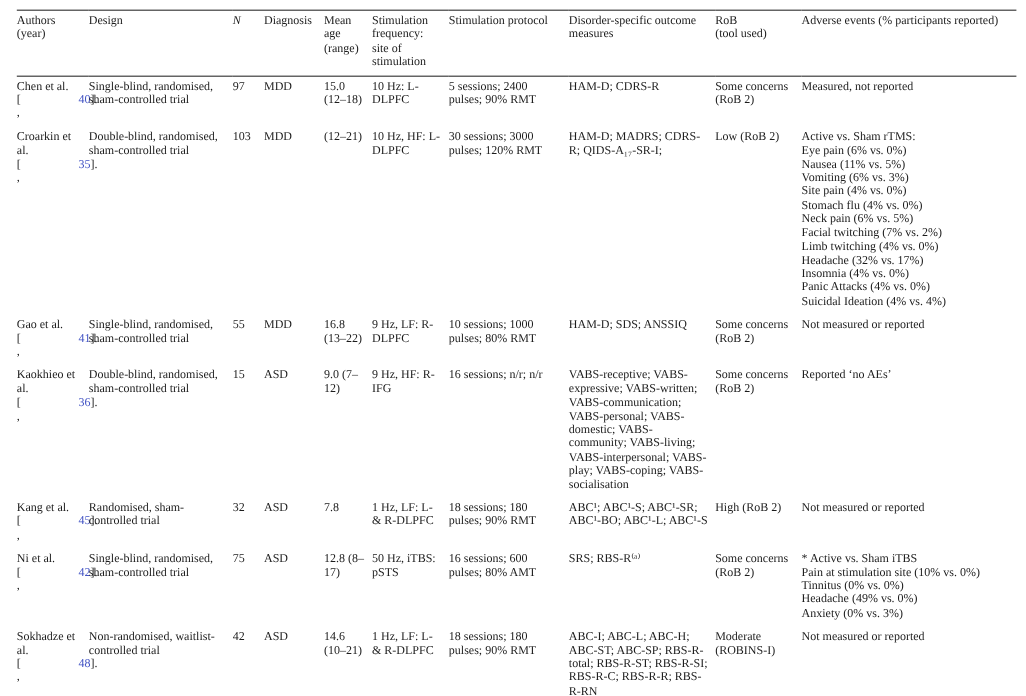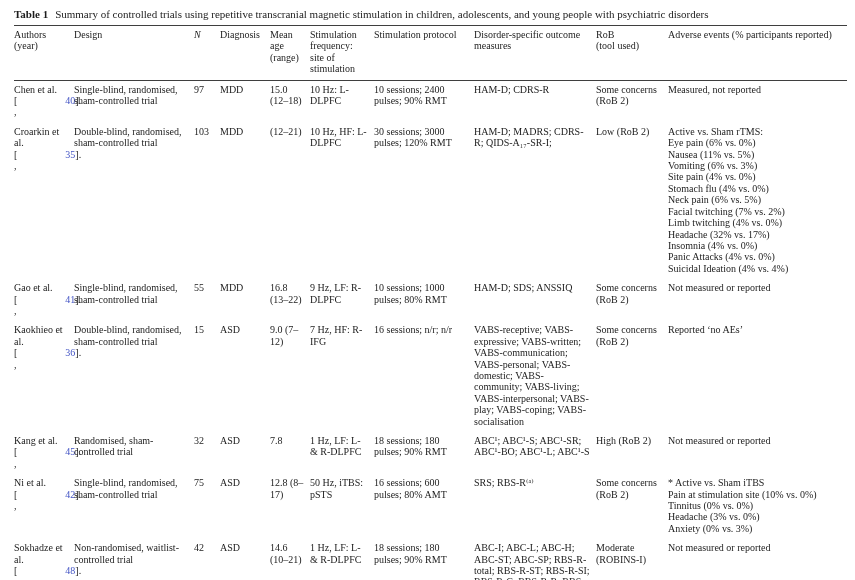--- a/index.html
+++ b/index.html
@@ -29,23 +29,20 @@
     font-size: 10px; line-height: 11.4px; vertical-align: top;
     padding: 3px 6px 5px 0;
   }
   a.ref { color: var(--link-color); text-decoration: none; cursor: pointer; margin-left: 48px; }
   .adverse-line { display: block; font-family: Liberation Serif, serif; }
 </style>
 </head>
 <body style="color: rgb(28, 28, 28); background: rgb(255, 255, 255);">
 
 <div class="page">
-  <div class="table-title">
-    <span class="bold">Table 1</span><span class="rest">Summary of controlled trials using repetitive transcranial magnetic stimulation in children, adolescents, and young people with psychiatric disorders</span>
-  </div>
   <table class="data-table">
     <colgroup>
         <col style="width: 60px;">
         <col style="width: 120px;">
         <col style="width: 26px;">
         <col style="width: 50px;">
         <col style="width: 40px;">
         <col style="width: 64px;">
         <col style="width: 100px;">
         <col style="width: 122px;">
@@ -71,21 +68,21 @@
         </tr>
     </thead>
     <tbody>
         <tr>
           <td>Chen et al. [<a class="ref">40</a>]. ,</td>
           <td>Single-blind, randomised, sham-controlled trial</td>
           <td>97</td>
           <td>MDD</td>
           <td>15.0 (12–18)</td>
           <td>10 Hz: L-DLPFC</td>
-          <td>10 sessions; 2400 pulses; 90% RMT</td>
+          <td>5 sessions; 2400 pulses; 90% RMT</td>
           <td>HAM-D; CDRS-R</td>
           <td>Some concerns (RoB 2)</td>
           <td>
             <span class="adverse-line">Measured, not reported</span>
           </td>
         </tr>
         <tr>
           <td>Croarkin et al. [<a class="ref">35</a>]. ,</td>
           <td>Double-blind, randomised, sham-controlled trial</td>
           <td>103</td>
@@ -124,21 +121,21 @@
           <td>
             <span class="adverse-line">Not measured or reported</span>
           </td>
         </tr>
         <tr>
           <td>Kaokhieo et al. [<a class="ref">36</a>]. ,</td>
           <td>Double-blind, randomised, sham-controlled trial</td>
           <td>15</td>
           <td>ASD</td>
           <td>9.0 (7–12)</td>
-          <td>7 Hz, HF: R-IFG</td>
+          <td>9 Hz, HF: R-IFG</td>
           <td>16 sessions; n/r; n/r</td>
           <td>VABS-receptive; VABS-expressive; VABS-written; VABS-communication; VABS-personal; VABS-domestic; VABS-community; VABS-living; VABS-interpersonal; VABS-play; VABS-coping; VABS-socialisation</td>
           <td>Some concerns (RoB 2)</td>
           <td>
             <span class="adverse-line">Reported ‘no AEs’</span>
           </td>
         </tr>
         <tr>
           <td>Kang et al. [<a class="ref">45</a>]. ,</td>
           <td>Randomised, sham-controlled trial</td>
@@ -160,21 +157,21 @@
           <td>ASD</td>
           <td>12.8 (8–17)</td>
           <td>50 Hz, iTBS: pSTS</td>
           <td>16 sessions; 600 pulses; 80% AMT</td>
           <td>SRS; RBS-R⁽ᵃ⁾</td>
           <td>Some concerns (RoB 2)</td>
           <td>
             <span class="adverse-line">* Active vs. Sham iTBS</span>
             <span class="adverse-line">Pain at stimulation site (10% vs. 0%)</span>
             <span class="adverse-line">Tinnitus (0% vs. 0%)</span>
-            <span class="adverse-line">Headache (3% vs. 0%)</span>
+            <span class="adverse-line">Headache (49% vs. 0%)</span>
             <span class="adverse-line">Anxiety (0% vs. 3%)</span>
           </td>
         </tr>
         <tr>
           <td>Sokhadze et al. [<a class="ref">48</a>]. ,</td>
           <td>Non-randomised, waitlist-controlled trial</td>
           <td>42</td>
           <td>ASD</td>
           <td>14.6 (10–21)</td>
           <td>1 Hz, LF: L- &amp; R-DLPFC</td>

